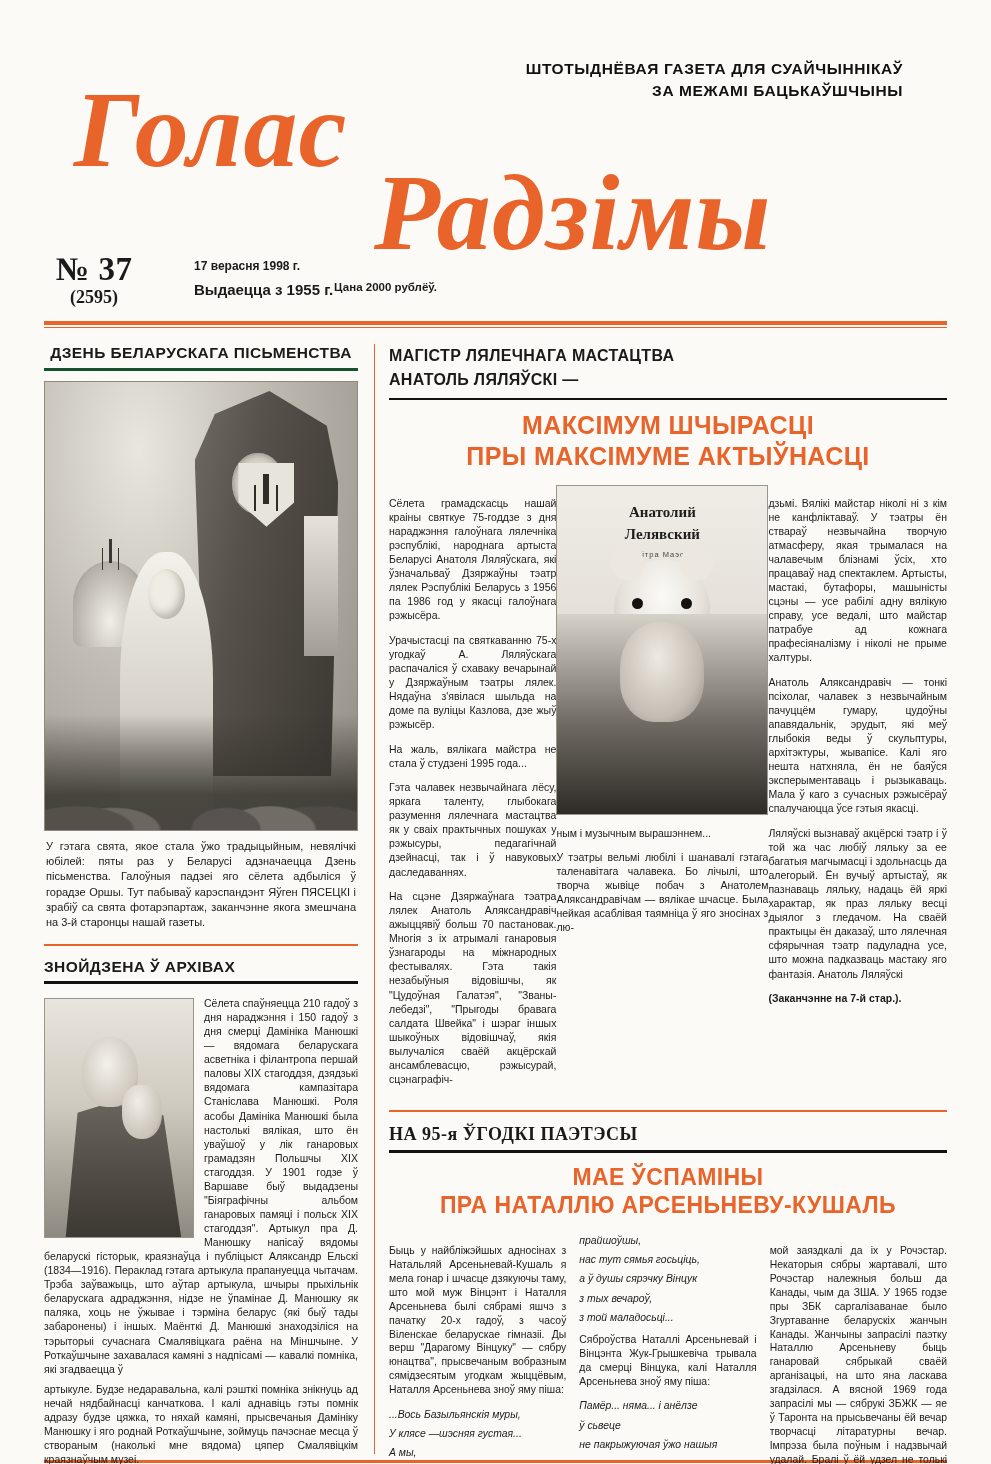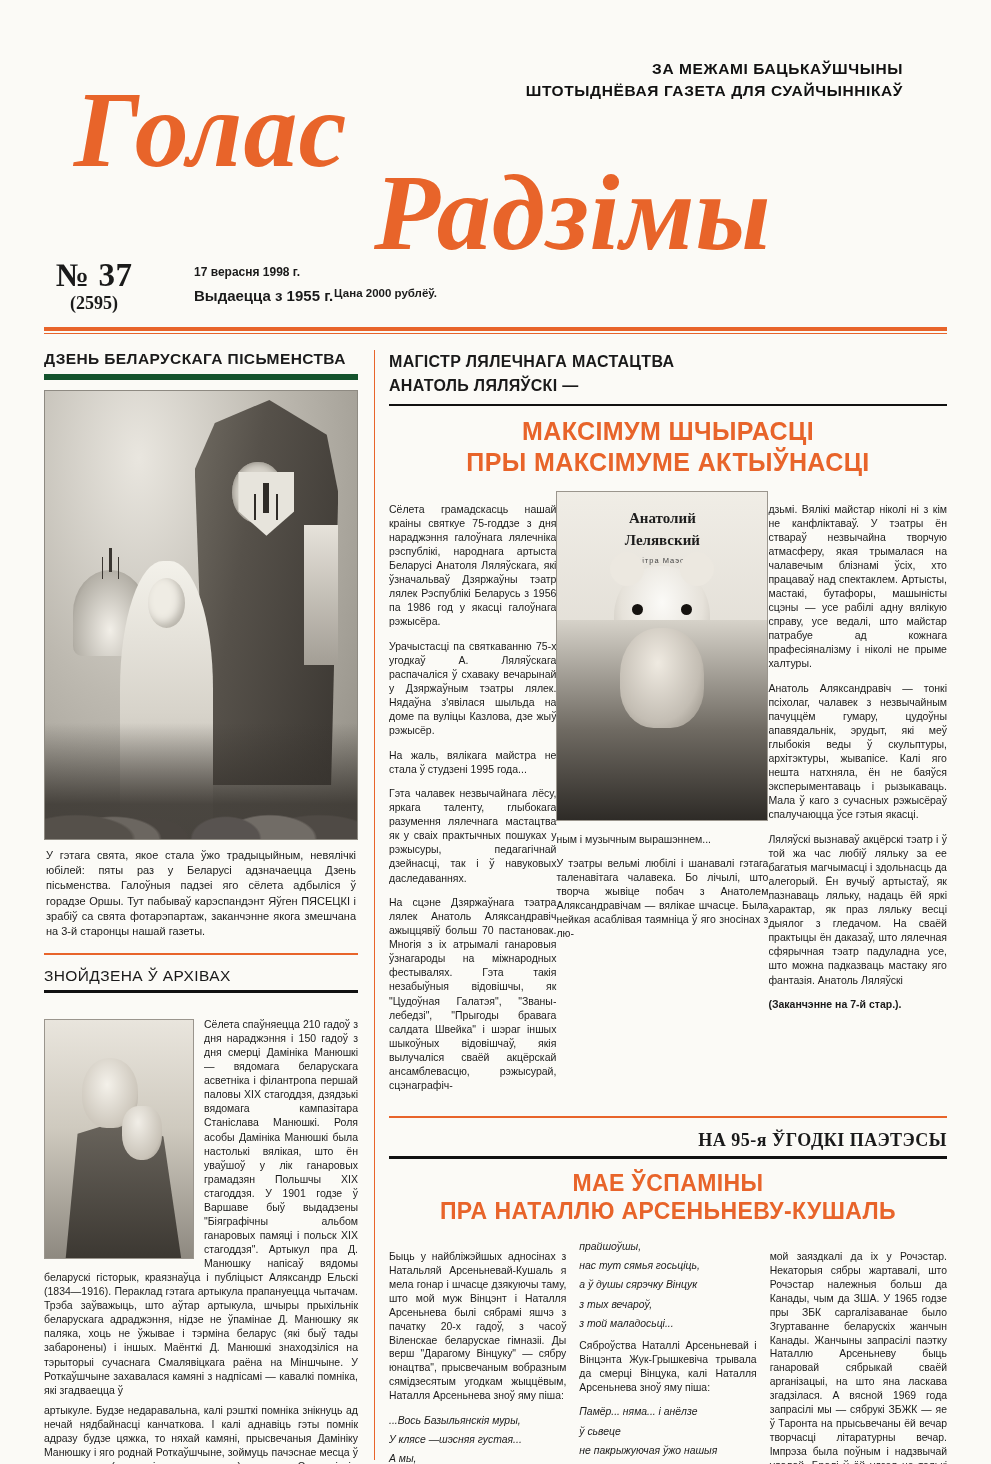--- a/index.html
+++ b/index.html
@@ -44,21 +44,21 @@
     font-weight: bold;
     letter-spacing: 0.6px;
     line-height: 1.45;
     color: #111;
   }
 
   
   .issueline {
     position: relative;
     height: 66px;
-    margin-top: 8px;
+    margin-top: 2px;
   }
   .issue-no {
     position: absolute; left: 12px; top: 0;
     font-family: "Liberation Serif", serif;
     font-weight: bold;
     font-size: 33px;
     letter-spacing: 0.5px;
   }
   .issue-sub {
     position: absolute; left: 26px; top: 36px;
@@ -92,32 +92,32 @@
     margin-top: 16px;
     height: 1110px;
   }
   .col-left { width: 330px; padding-right: 16px; }
   .col-right { flex: 1; padding-left: 14px; border-left: 1px solid #e8642a; }
 
   .sec-head {
     font-size: 15.5px;
     font-weight: bold;
     letter-spacing: 0.4px;
-    text-align: left;
+    text-align: center;
     padding-bottom: 6px;
-    border-bottom: 6px solid #14532d;
+    border-bottom: 3px solid #14532d;
     margin-bottom: 10px;
   }
   .sec-head-left {
     font-size: 15.5px;
-    font-weight: normal;
+    font-weight: bold;
     letter-spacing: 0.4px;
     padding-bottom: 5px;
     border-bottom: 3px solid #111;
-    margin-bottom: 24px;
+    margin-bottom: 12px;
   }
 
   
   .photo {
     width: 100%;
     height: 450px;
     position: relative;
     overflow: hidden;
     background: linear-gradient(180deg,#cfcbc2 0%,#a9a49a 40%,#8d887e 100%);
     border: 1px solid #8e8a82;
@@ -296,39 +296,38 @@
   .divider-h { height:2px; background:#e8642a; margin:14px 0 12px 0; }
 
   .kicker-ser {
     font-family:"Liberation Serif", serif;
     font-size: 18px;
     font-weight: bold;
     letter-spacing:0.5px;
     padding-bottom:5px;
     border-bottom: 3px solid #111;
     margin-bottom: 9px;
-    text-align: right;
   }
 
   .poem { font-style: italic; font-size:10.4px; line-height:1.38; }
   .poem p { margin: 0 0 5px 0; }
   .indent { margin-left: 28px; }
   .indent2 { margin-left: 56px; }
 
   .footer-rule { height:3px; background:#e8642a; margin-top:6px; }
 </style>
 </head>
 <body>
 
 <div class="page">
 
   <div class="masthead">
     <div class="mast-sub">
+      <div>ШТОТЫДНЁВАЯ ГАЗЕТА ДЛЯ СУАЙЧЫННІКАЎ</div>
       <div>ЗА МЕЖАМІ БАЦЬКАЎШЧЫНЫ</div>
-      <div>ШТОТЫДНЁВАЯ ГАЗЕТА ДЛЯ СУАЙЧЫННІКАЎ</div>
     </div>
     <div class="mast-title">
       <div class="mast-word1">Голас</div>
       <div class="mast-word2">Радзімы</div>
     </div>
   </div>
 
   <div class="issueline">
     <div class="issue-no">№ 37</div>
     <div class="issue-sub">(2595)</div>

